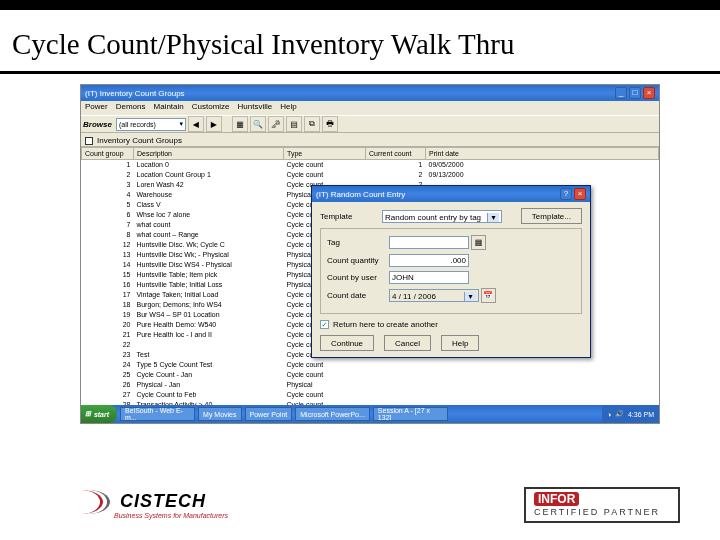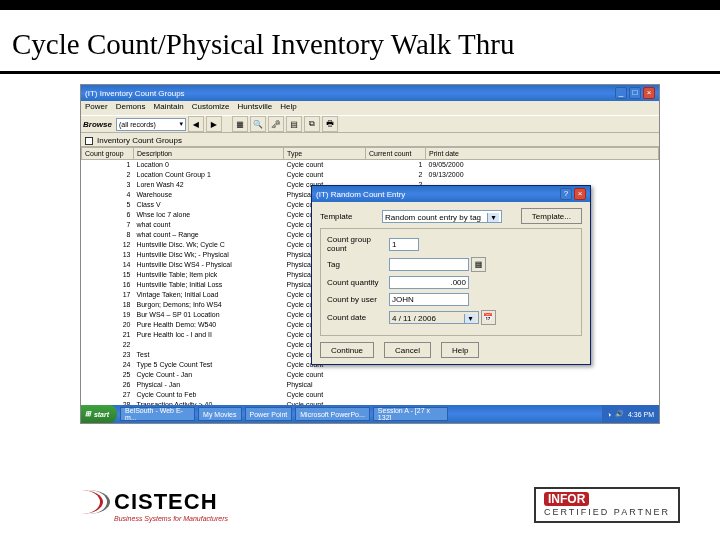--- a/index.html
+++ b/index.html
@@ -47,23 +47,23 @@
   .taskbar .start { background: linear-gradient(#3fa23f,#2d7a2d); height: 100%; display: flex; align-items: center; padding: 0 8px 0 4px; border-radius: 0 8px 8px 0; font-weight: bold; font-style: italic; }
   .taskbar .task { background: #5a95e0; border: 1px solid #2b5ea4; height: 14px; margin-left: 3px; padding: 0 4px; display: flex; align-items: center; max-width: 75px; overflow: hidden; }
   .taskbar .tray { margin-left: auto; background: #2b66bf; height: 100%; display: flex; align-items: center; padding: 0 5px; gap: 4px; }
 
   
   .footer { position: absolute; left: 0; right: 0; bottom: 0; height: 70px; display: flex; align-items: center; justify-content: space-between; padding: 0 40px 0 60px; }
   .cistech { display: flex; align-items: center; gap: 4px; }
   .cistech .swoosh { width: 50px; height: 30px; position: relative; }
   .cistech .swoosh::before, .cistech .swoosh::after { content: ""; position: absolute; border: 3px solid #b72025; border-left: none; border-top: none; border-bottom: none; width: 40px; height: 24px; border-radius: 0 50% 50% 0 / 0 50% 50% 0; left: 0; }
   .cistech .swoosh::after { left: 7px; border-color: #666; }
-  .cistech .txt strong { font-size: 22px; letter-spacing: 1px; font-family: Arial Black, Arial; color: #000; }
+  .cistech .txt strong { font-size: 18px; letter-spacing: 1px; font-family: Arial Black, Arial; font-style: italic; color: #000; margin-left: 6px; }
   .cistech .txt .sub { font-size: 7px; color: #b72025; font-style: italic; display: block; }
-  .infor { border: 2px solid #333; padding: 3px 8px 4px 8px; background: #fff; text-align: center; }
+  .infor { border: 2px solid #333; padding: 3px 18px 4px 8px; background: #fff; text-align: center; }
   .infor .brand { display: flex; align-items: center; gap: 1px; font-family: Arial; }
   .infor .brand .pill { background: #b72025; color: #fff; padding: 0 4px; border-radius: 3px; font-size: 12px; font-weight: bold; }
   .infor .cp { font-size: 9px; letter-spacing: 2px; margin-top: 1px; color: #333; }
 </style>
 </head>
 <body>
 
 <div class="top-bar"></div>
 <div class="slide-title">Cycle Count/Physical Inventory Walk Thru</div>
 <div class="under-bar"></div>
@@ -323,24 +323,20 @@
         <div class="dlg-row">
           <span class="lab">Template</span>
           <span class="inp sel" style="width:120px">
             <span>Random count entry by tag</span>
             <span class="caret">▾</span>
           </span>
           <span style="flex:1"></span>
           <span class="dlg-btn">Template...</span>
         </div>
         <div class="dlg-fieldset">
-          <div class="dlg-row">
-            <span class="lab">Count group count</span>
-            <span class="inp" style="width:30px">1</span>
-          </div>
           <div class="dlg-row">
             <span class="lab">Tag</span>
             <span class="inp" style="width:80px"></span>
             <span class="icon-btn">▦</span>
           </div>
           <div class="dlg-row">
             <span class="lab">Count quantity</span>
             <span class="inp" style="width:80px;justify-content:flex-end">.000</span>
           </div>
           <div class="dlg-row">
@@ -349,20 +345,24 @@
           </div>
           <div class="dlg-row">
             <span class="lab">Count date</span>
             <span class="inp sel" style="width:90px;background:#ece9d8">
               <span>4 / 11 / 2006</span>
               <span class="caret">▾</span>
             </span>
             <span class="icon-btn">📅</span>
           </div>
         </div>
+        <div class="dlg-row" style="margin-top:6px">
+          <span class="chk">✓</span>
+          <span>Return here to create another</span>
+        </div>
         <div class="dlg-btnrow">
           <span class="dlg-btn">Continue</span>
           <span class="dlg-btn">Cancel</span>
           <span class="dlg-btn">Help</span>
         </div>
       </div>
     </div>
 
     <div class="taskbar">
       <span class="start">

